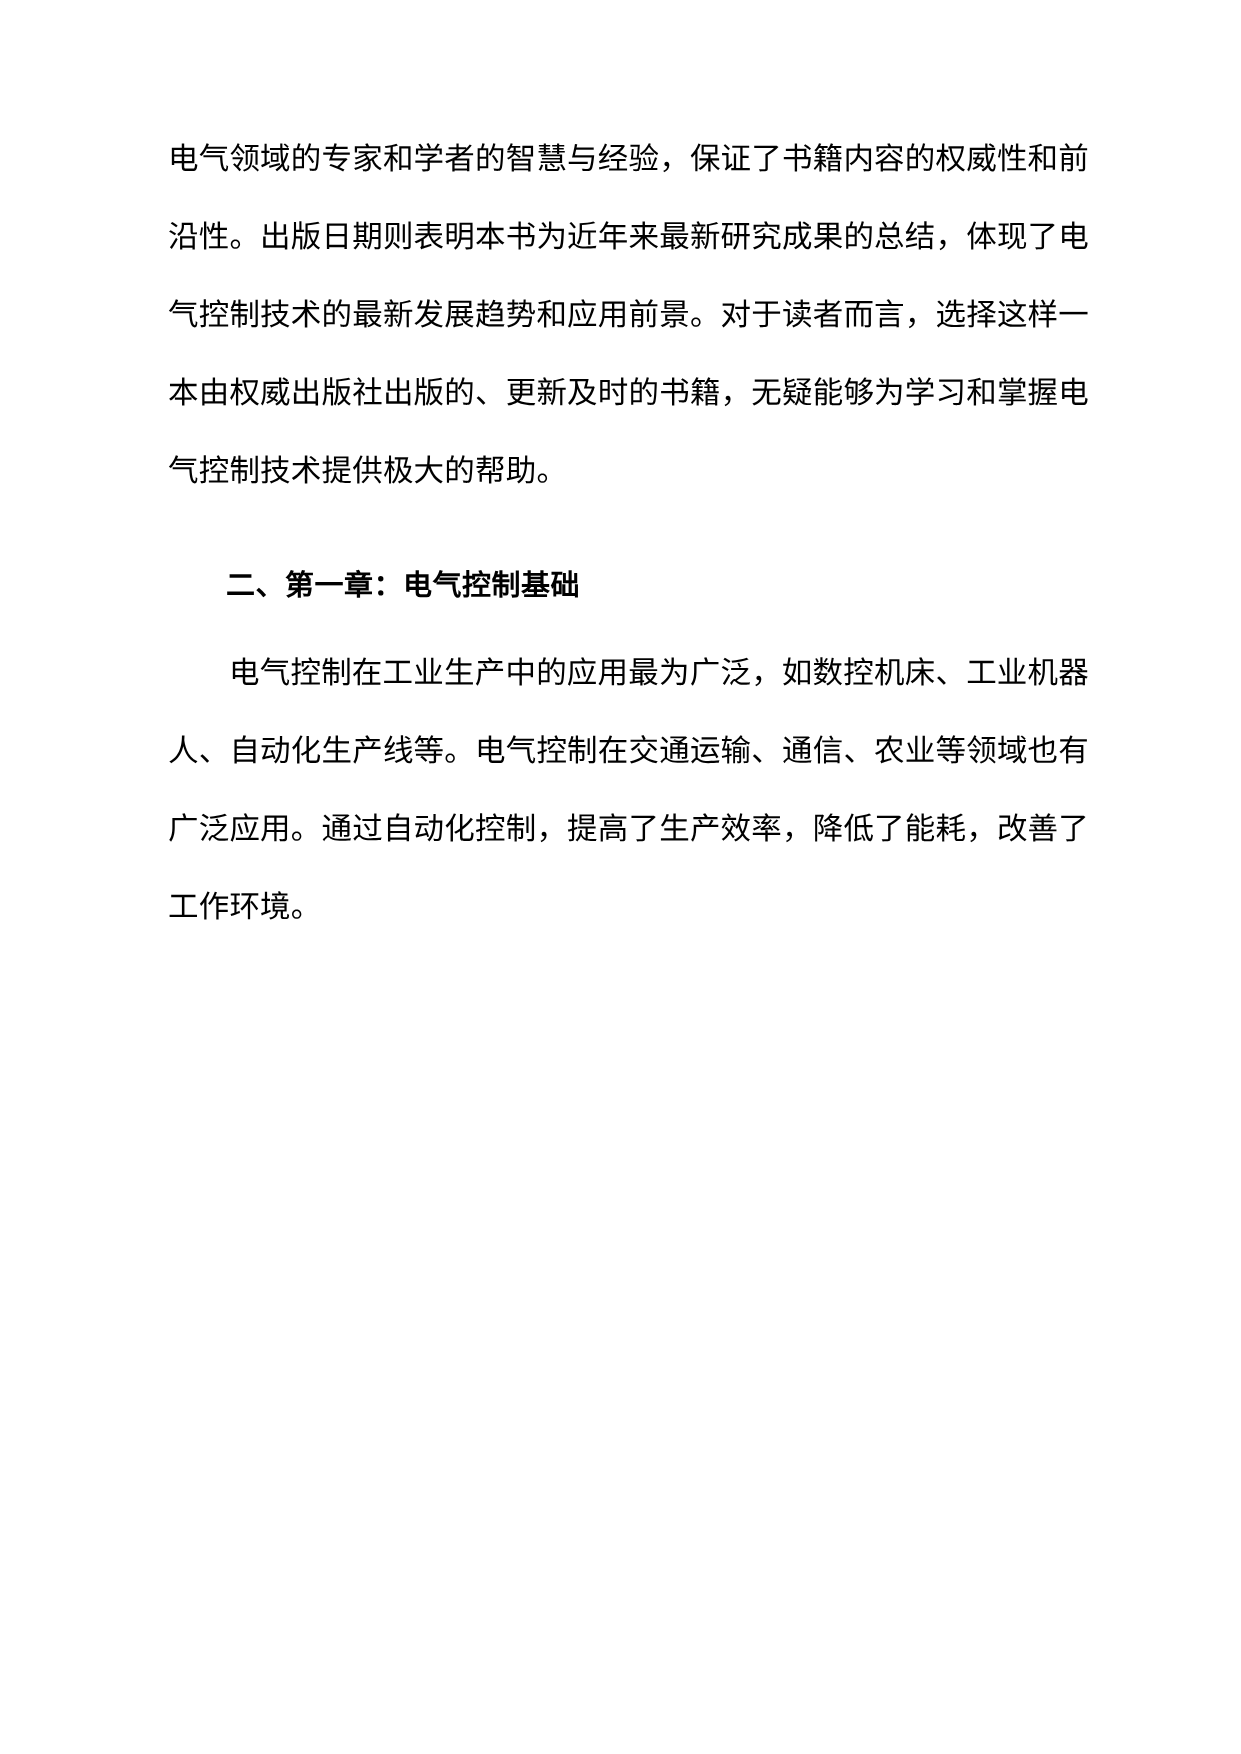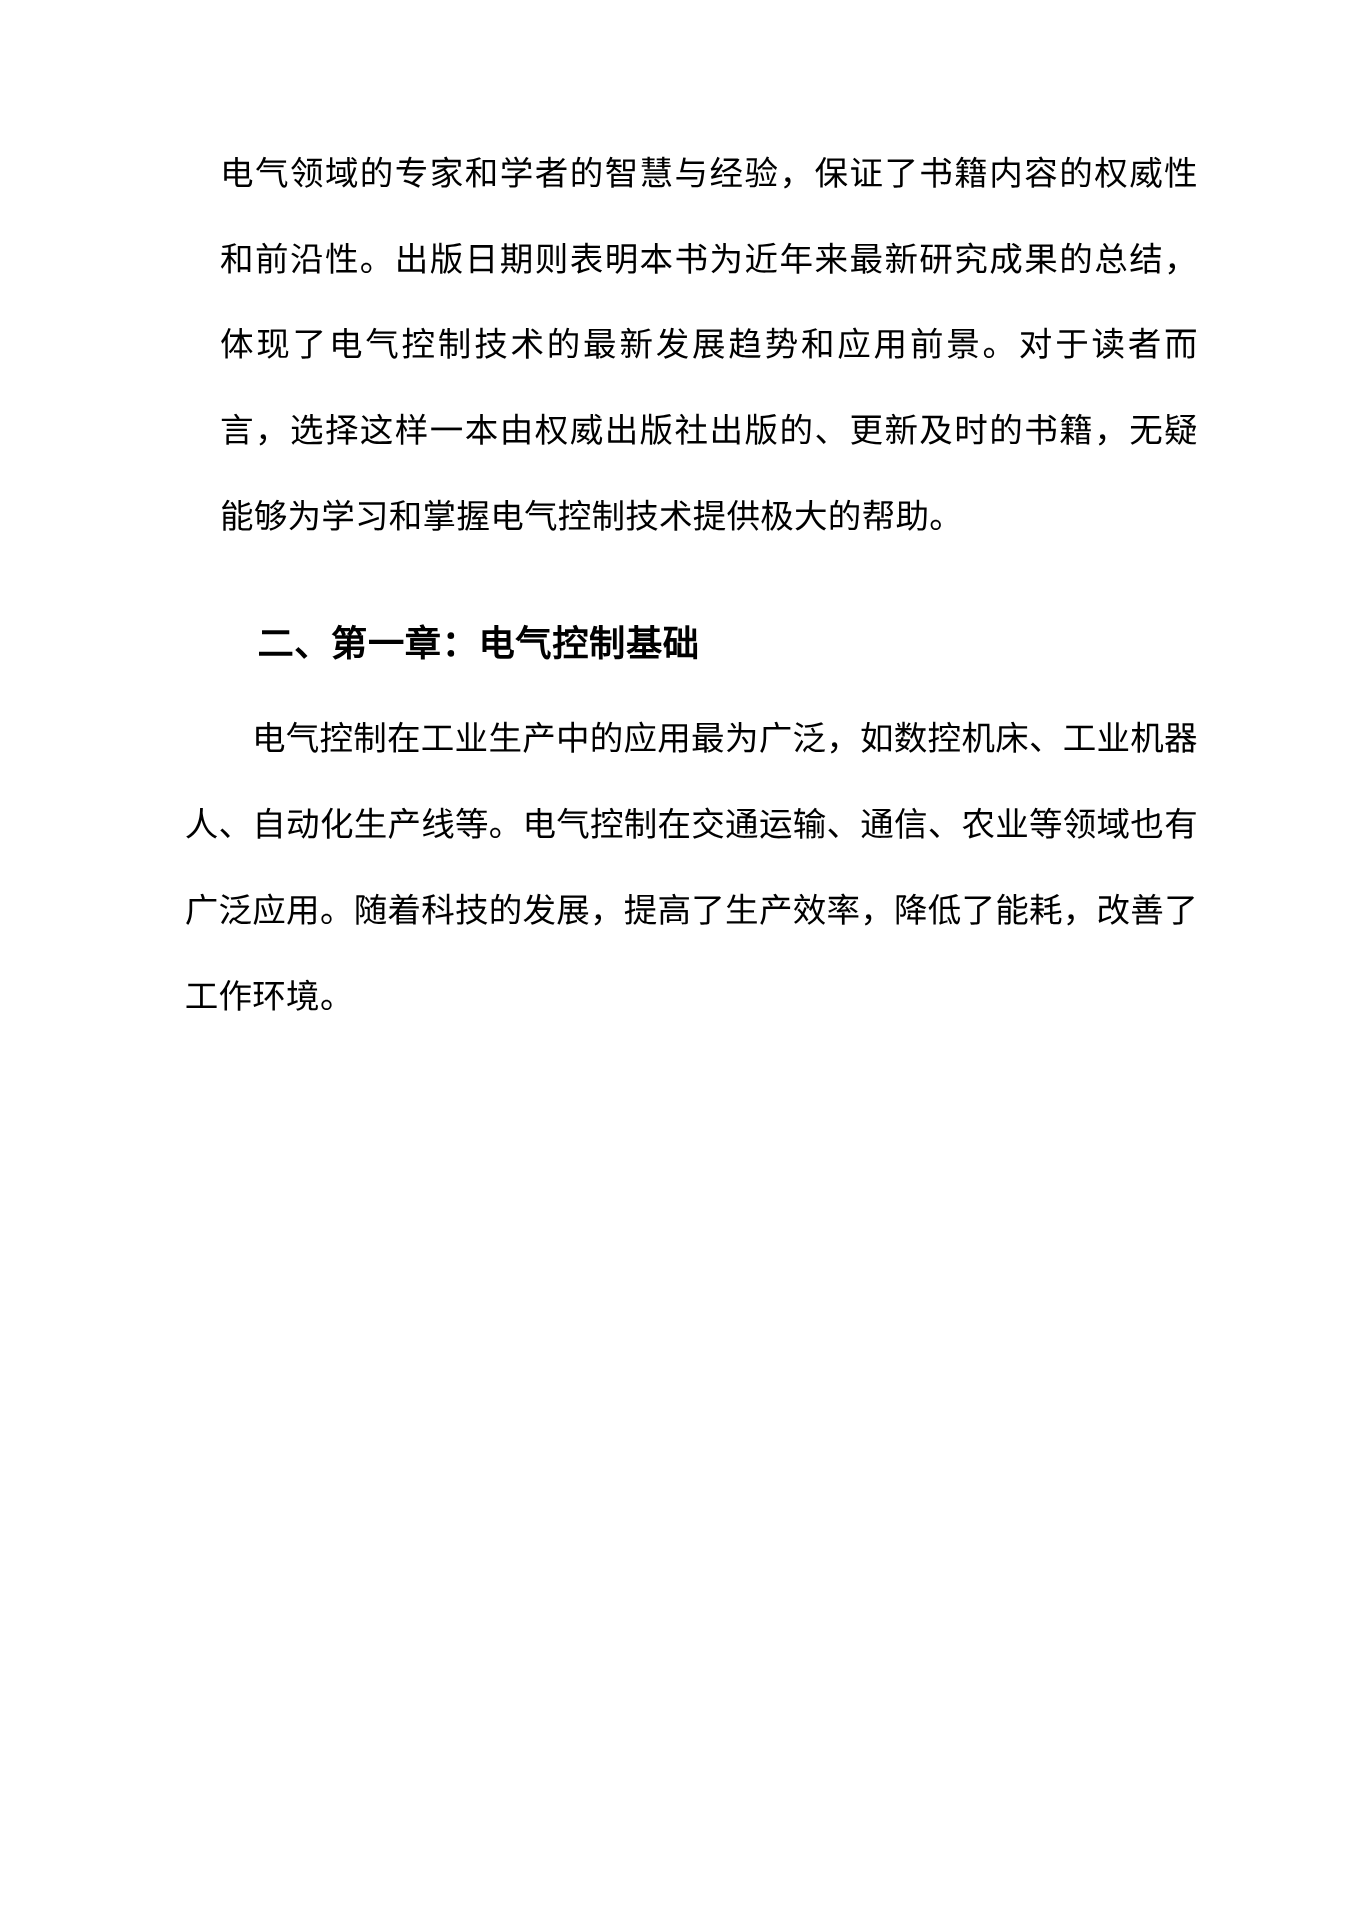--- a/index.html
+++ b/index.html
@@ -32,42 +32,41 @@
   }
   p {
     margin: 0;
     padding: 0;
   }
   .para {
     text-indent: 2em;
   }
   .para-cont {
     text-indent: 0;
-    margin-left: 32px;
   }
   .heading {
     font-family: "DejaVu Sans", "Liberation Sans", sans-serif;
     font-weight: bold;
-    font-size: 33px;
+    font-size: 29px;
     line-height: 78px;
     margin-top: 36px;
     margin-bottom: 10px;
     text-indent: 2em;
     letter-spacing: 0.5px;
   }
 </style>
 </head>
 <body>
 
 <div class="page">
   <div class="doc-body">
 
     <p class="para para-cont">电气领域的专家和学者的智慧与经验，保证了书籍内容的权威性和前沿性。出版日期则表明本书为近年来最新研究成果的总结，体现了电气控制技术的最新发展趋势和应用前景。对于读者而言，选择这样一本由权威出版社出版的、更新及时的书籍，无疑能够为学习和掌握电气控制技术提供极大的帮助。</p>
 
     <h2 class="heading">二、第一章：电气控制基础</h2>
 
 
 
 
-    <p class="para">电气控制在工业生产中的应用最为广泛，如数控机床、工业机器人、自动化生产线等。电气控制在交通运输、通信、农业等领域也有广泛应用。随着科技的发展，提高了生产效率，降低了能耗，改善了工作环境。</p>
+    <p class="para">电气控制在工业生产中的应用最为广泛，如数控机床、工业机器人、自动化生产线等。电气控制在交通运输、通信、农业等领域也有广泛应用。通过自动化控制，提高了生产效率，降低了能耗，改善了工作环境。</p>
 
   </div>
 </div>
 
 </body></html>

